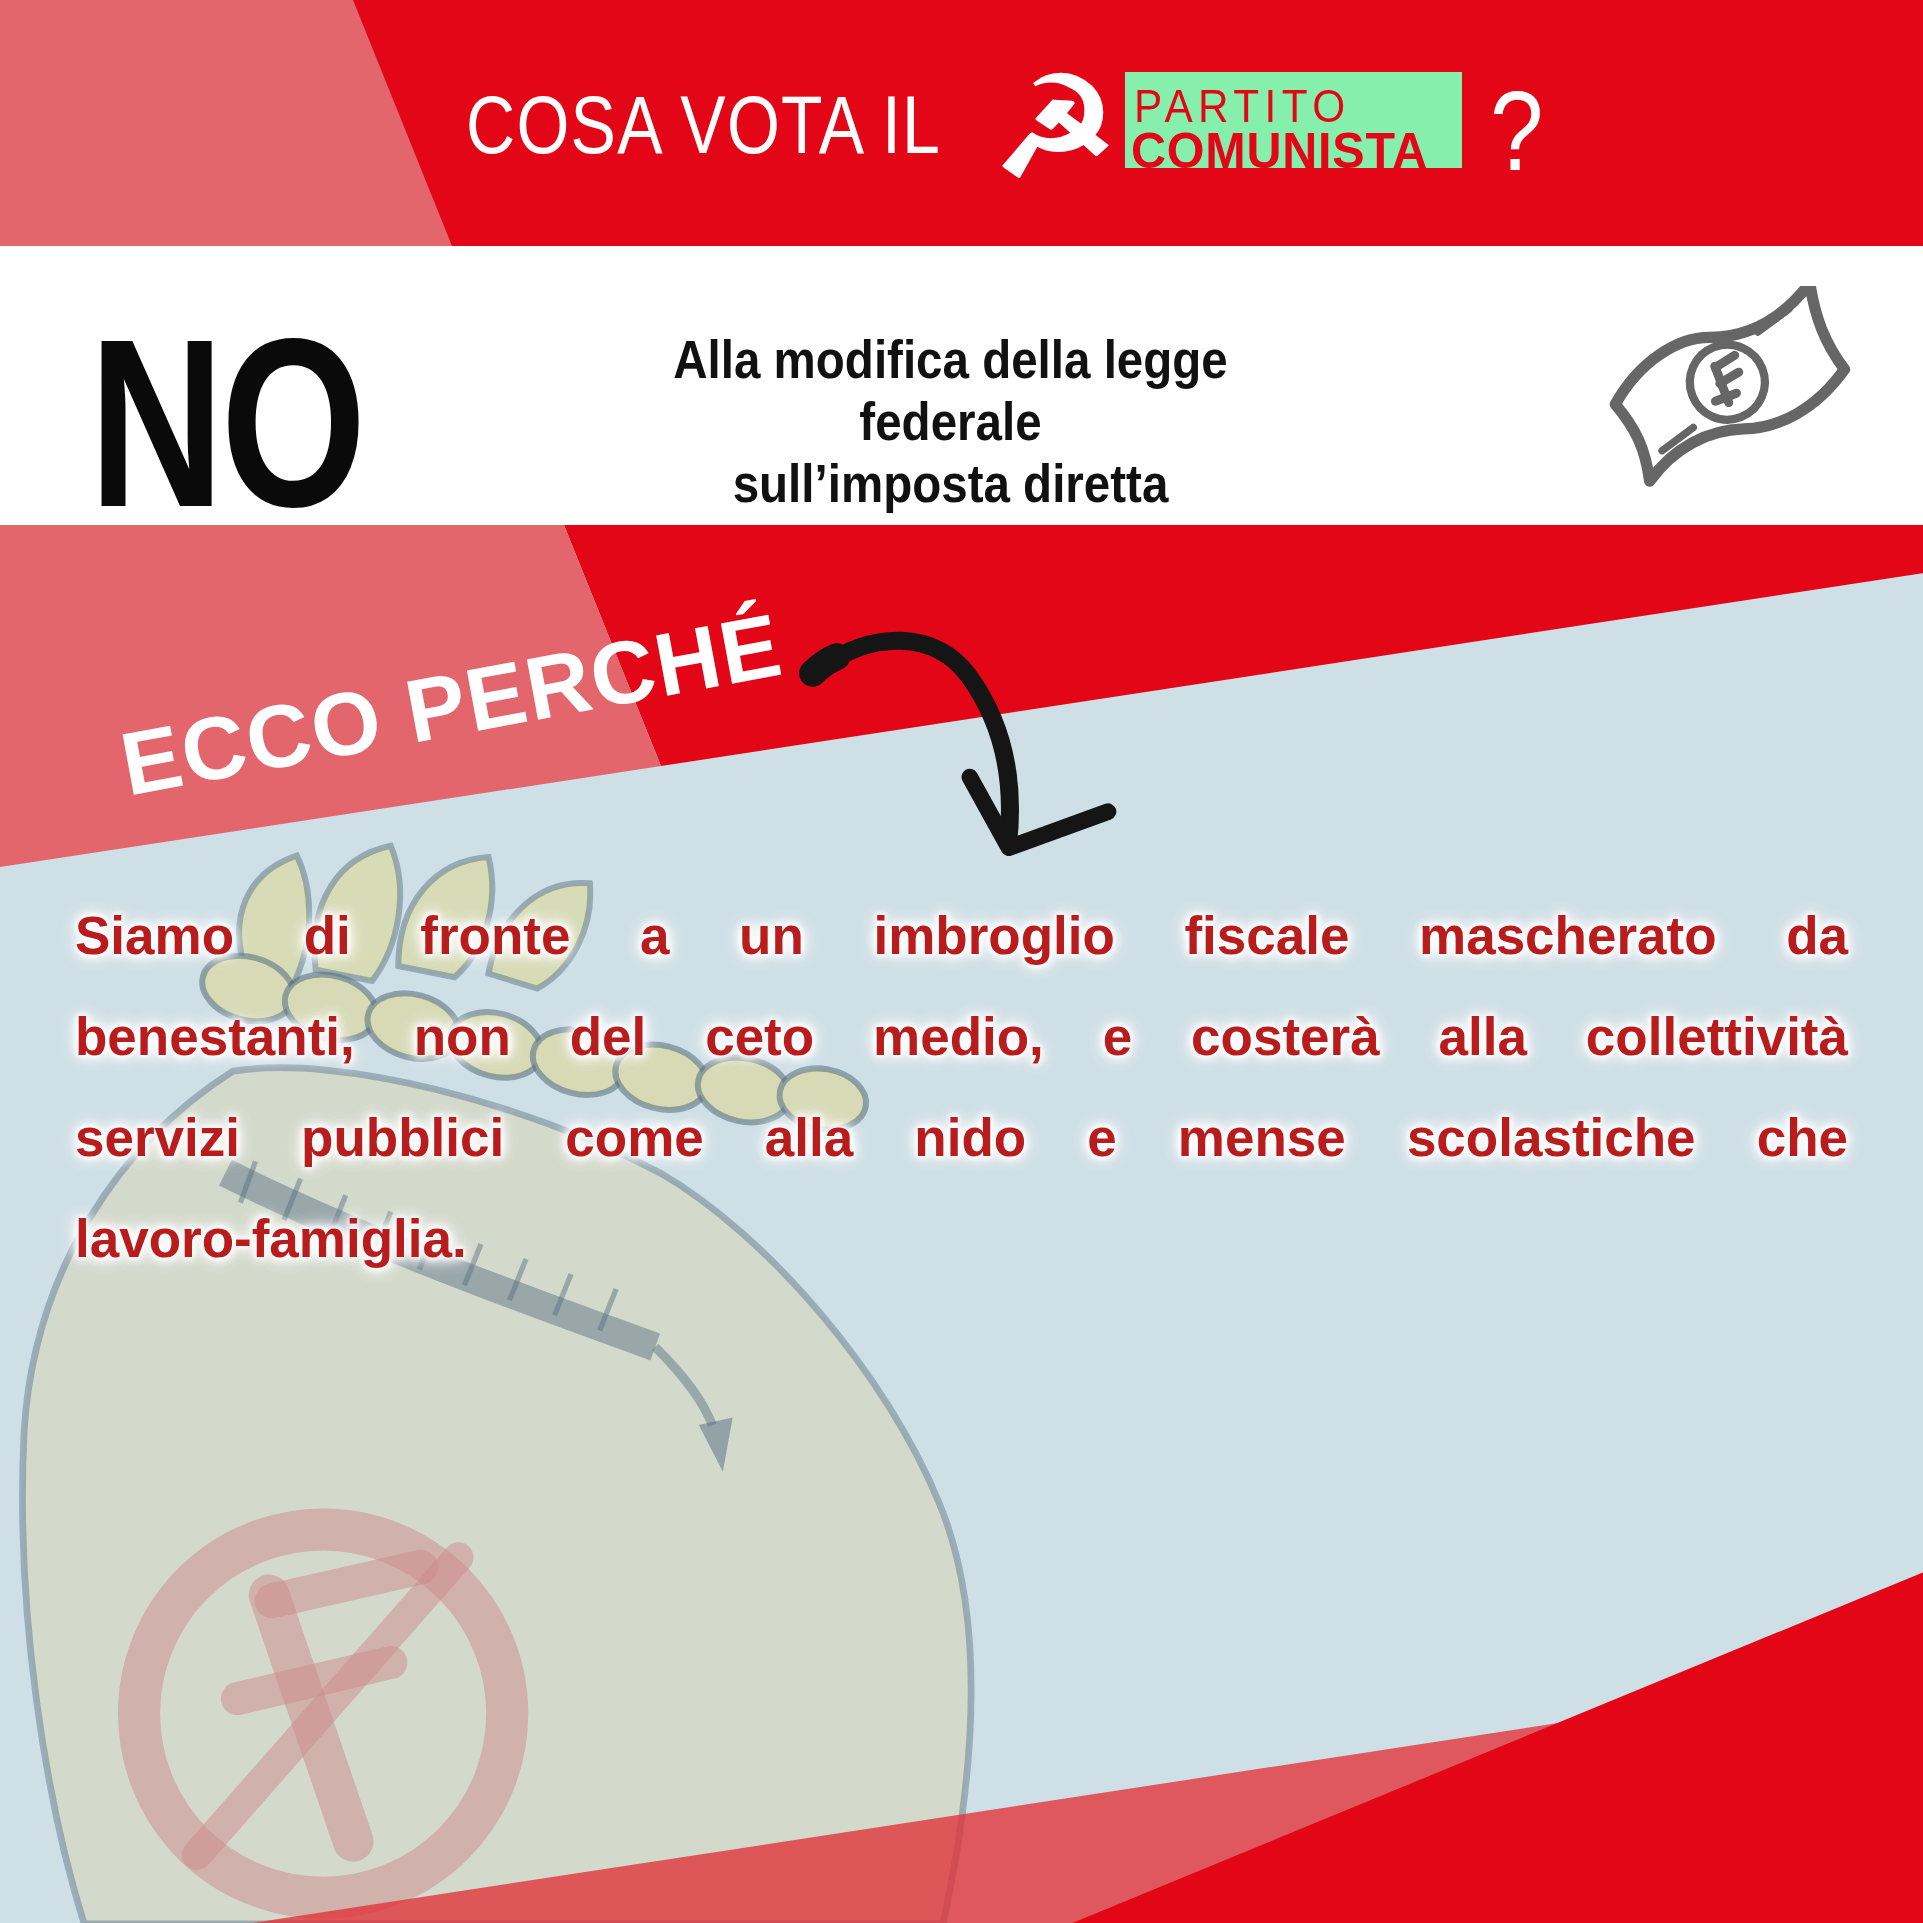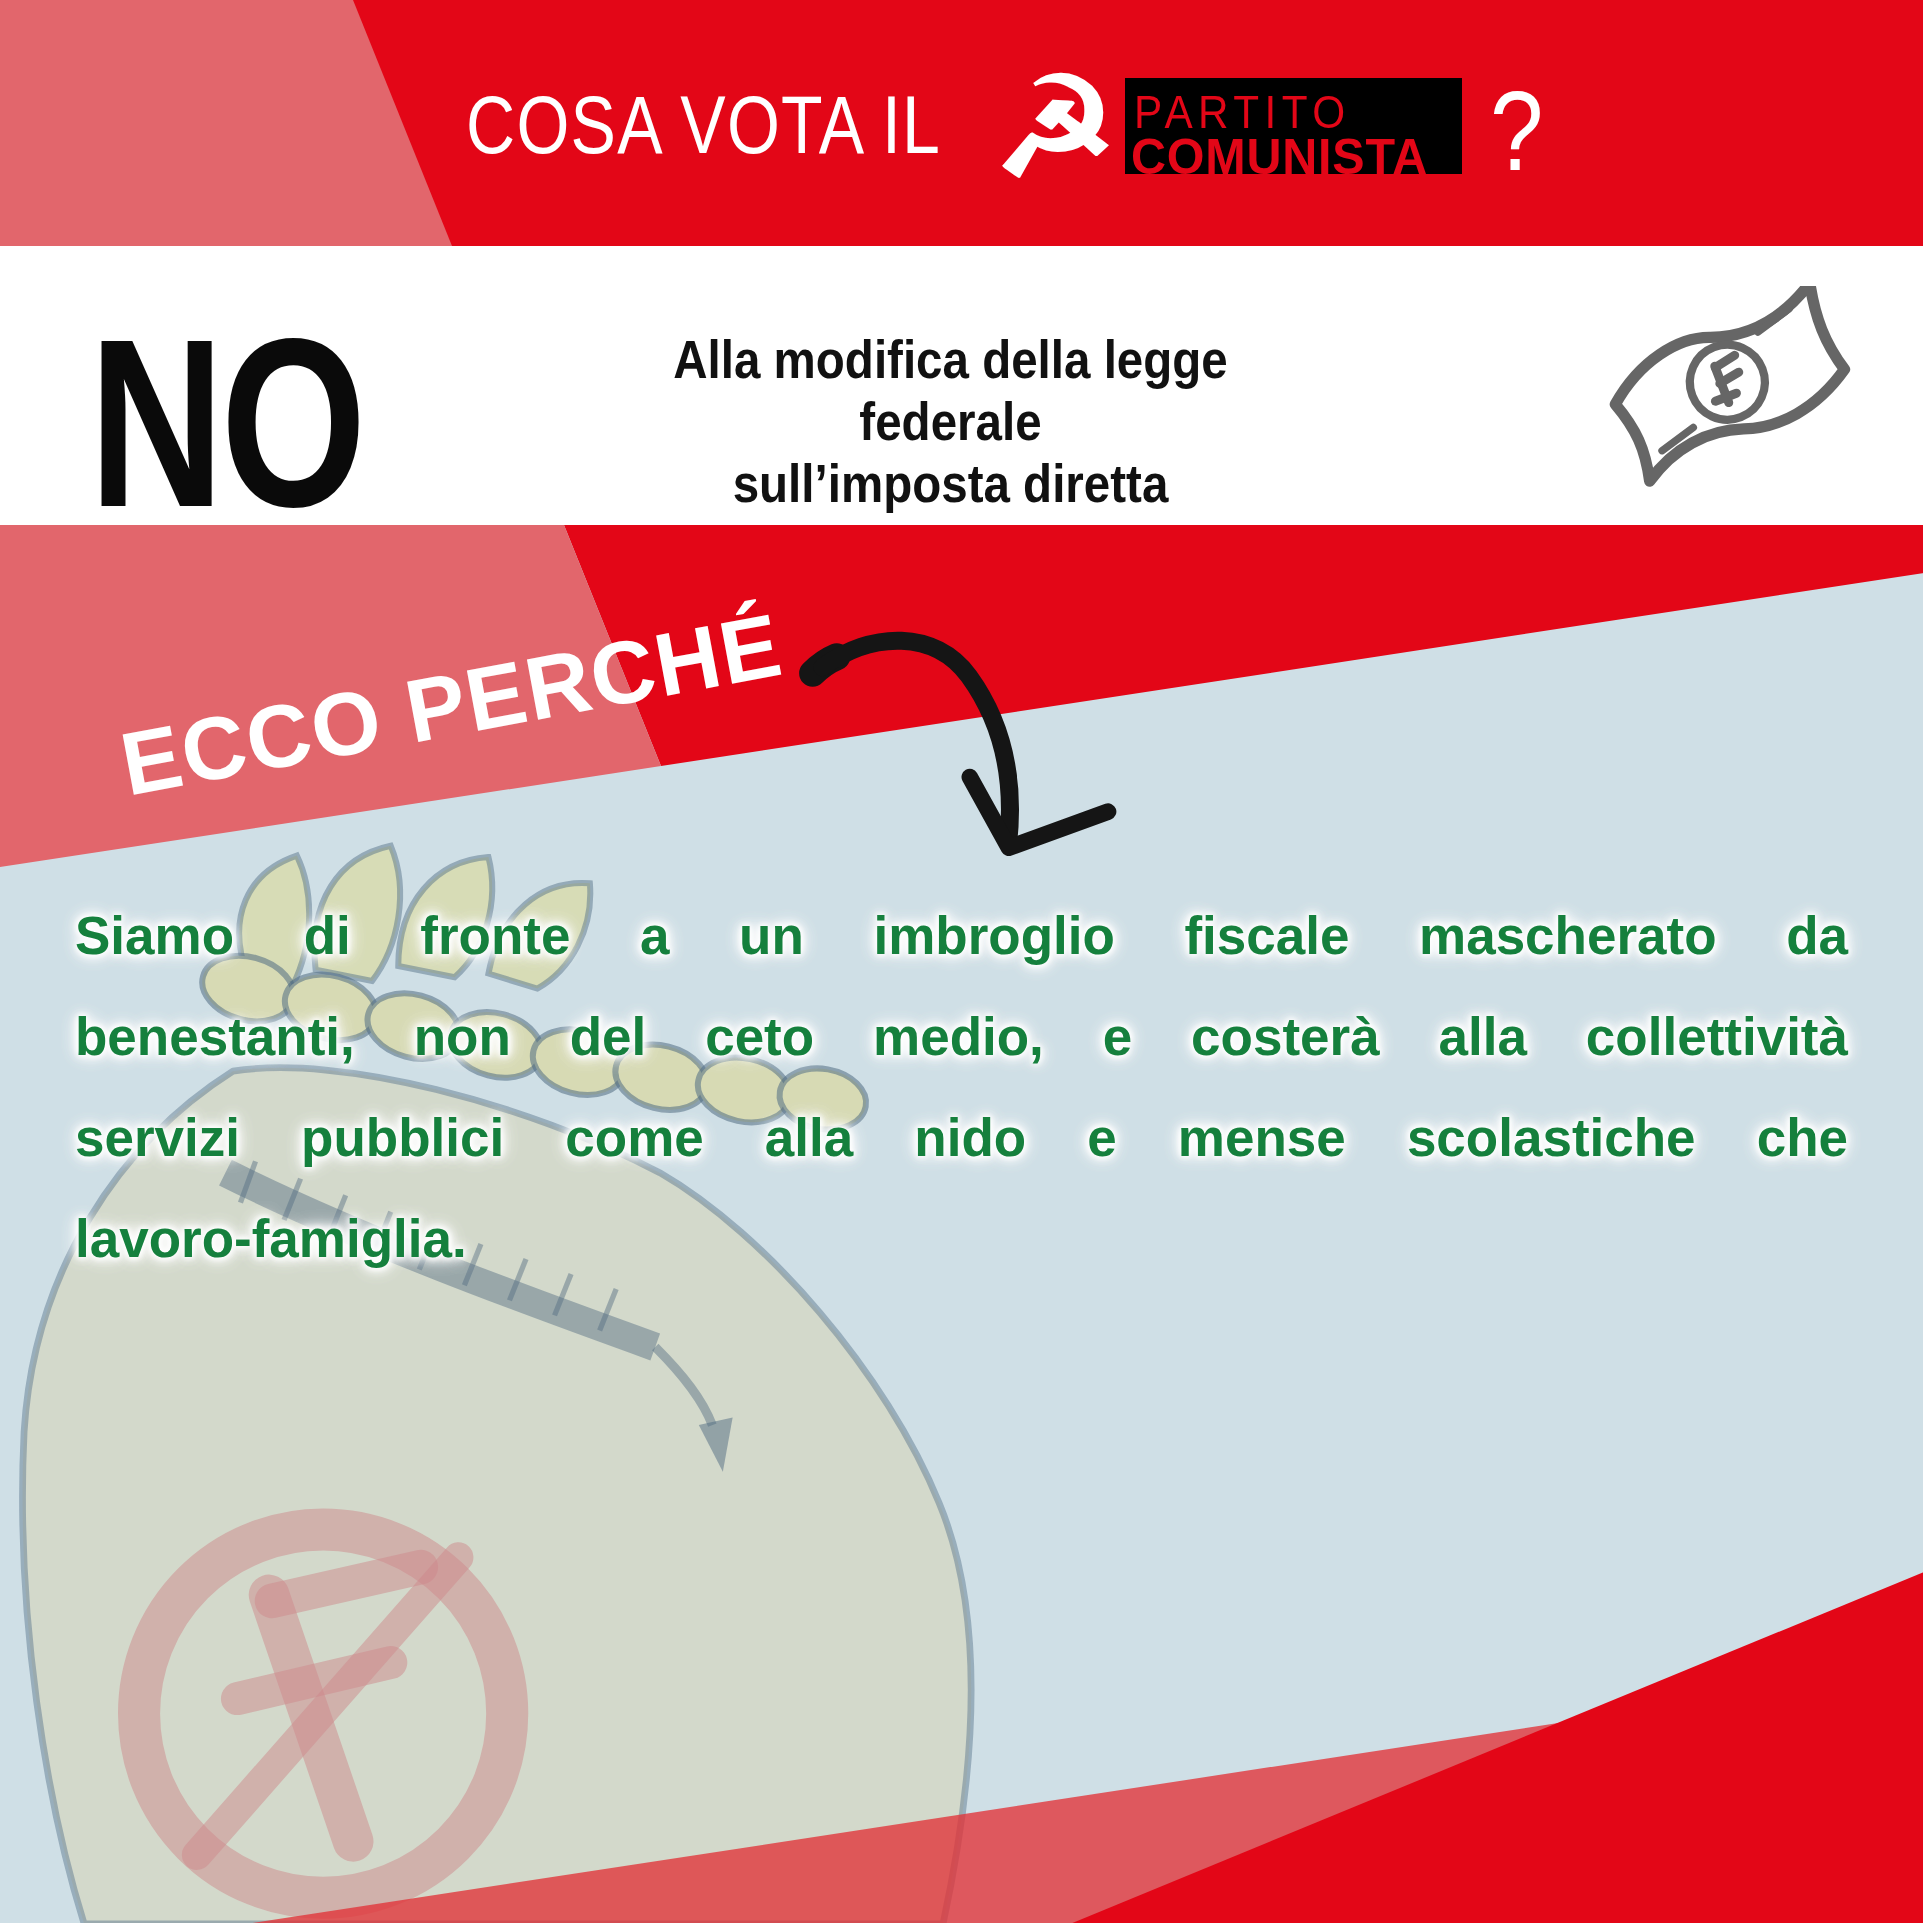--- a/index.html
+++ b/index.html
@@ -21,37 +21,37 @@
   
   .band-bot-salmon{left:0;top:1667px;width:1924px;height:257px;background:rgba(226,50,55,0.78);
     clip-path:polygon(1924px 0px,1924px 257px,246px 257px);}
   .band-bot-red{left:0;top:1572px;width:1924px;height:352px;background:#e30617;
     clip-path:polygon(1924px 0px,1924px 352px,1070px 352px);}
   
   .title{left:466px;top:79px;color:#fff;font-size:81px;font-weight:400;
     transform:scaleX(0.84);transform-origin:0 0;white-space:nowrap;letter-spacing:1.5px;}
   .hs{left:993px;top:59px;color:#fff;font-size:139px;line-height:1;
     font-family:"DejaVu Sans",sans-serif;-webkit-text-stroke:3.8px #fff;}
-  .logo-box{left:1125px;top:78px;width:337px;height:96px;background:#000000;overflow:visible;}
+  .logo-box{left:1125px;top:72px;width:337px;height:96px;background:#86efac;overflow:visible;}
   .logo-l1{position:absolute;left:9px;top:6px;color:#e30617;font-size:47px;font-weight:400;
     letter-spacing:6px;transform:scaleX(0.9);transform-origin:0 0;white-space:nowrap;}
   .logo-l2{position:absolute;left:6px;top:50px;color:#e30617;font-size:50px;font-weight:700;
     letter-spacing:0.8px;transform:scaleX(0.97);transform-origin:0 0;white-space:nowrap;}
   .qmark{left:1490px;top:75px;color:#fff;font-size:113px;font-weight:400;line-height:1;
     transform:scaleX(0.85);transform-origin:0 0;}
   
   .no{left:89px;top:303px;color:#0a0a0a;font-size:240px;line-height:1;font-weight:700;
     transform:scaleX(0.78);transform-origin:0 0;letter-spacing:-4.5px;}
   .subject{left:526px;top:328px;width:849px;text-align:center;color:#111;
     font-size:54px;line-height:62px;font-weight:700;transform:scaleX(0.88);transform-origin:50% 0;}
   
   .ecco{left:113px;top:715px;color:#fff;font-size:89px;font-weight:700;letter-spacing:1.5px;
     transform:rotate(-10.5deg);transform-origin:0 0;white-space:nowrap;}
   
-  .bodytext{left:75px;top:885px;width:1773px;color:#15803d;font-size:53px;font-weight:700;
+  .bodytext{left:75px;top:885px;width:1773px;color:#b91c1c;font-size:53px;font-weight:700;
     line-height:101px;
     text-shadow:0 0 6px #fff,0 0 6px #fff,0 0 12px rgba(255,255,255,0.95),
                 0 0 12px rgba(255,255,255,0.95),0 0 19.5px rgba(255,255,255,0.9),
                 0 0 19.5px rgba(255,255,255,0.9);}
   .bl{text-align:justify;text-align-last:justify;white-space:normal;}
   .bl.last{text-align-last:left;}
   svg{display:block;}
 </style>
 </head>
 <body>

